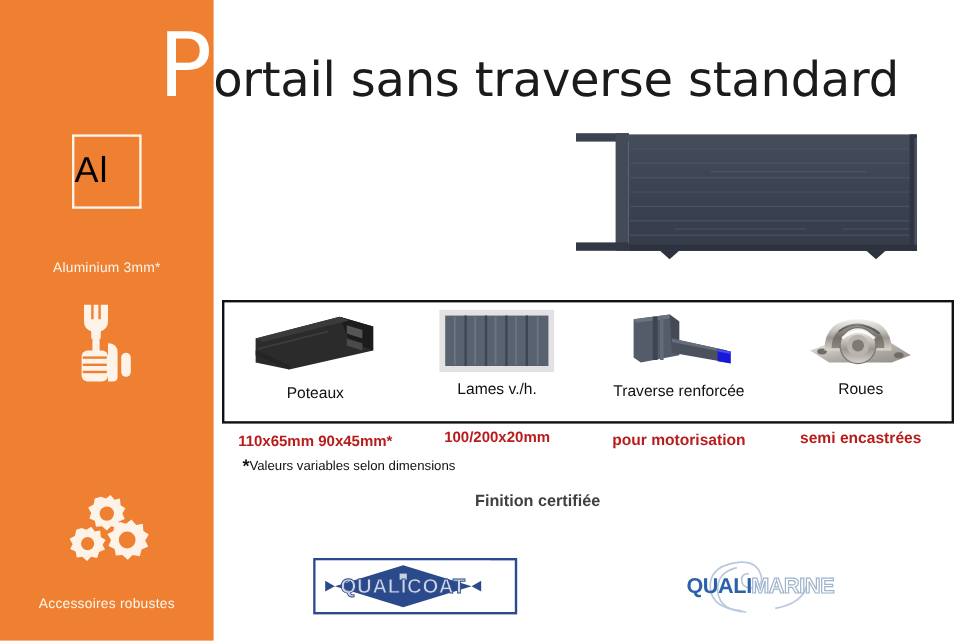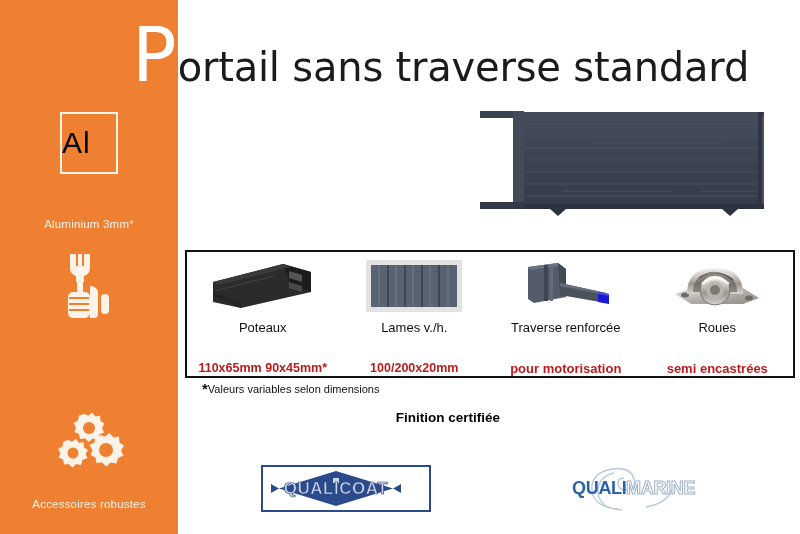--- a/index.html
+++ b/index.html
@@ -82,21 +82,21 @@
   #gate-photo {
     position: absolute;
     left: 472px; top: 103px;
     width: 318px; height: 118px;
   }
 
   
   #components-box {
     position: absolute;
     left: 185px; top: 250px;
-    width: 610px; height: 128px;
+    width: 610px; height: 103px;
     border: 2px solid #111111;
     background: #ffffff;
     display: flex;
   }
   .comp {
     flex: 1 1 0;
     position: relative;
     display: flex;
     flex-direction: column;
     align-items: center;
@@ -128,21 +128,21 @@
     white-space: nowrap;
   }
   #footnote .star { font-size: 15px; vertical-align: -1px; font-weight: bold; }
   #finition {
     position: absolute;
     left: 0; top: 410px;
     width: 800px;
     text-align: center;
     font-size: 13.5px;
     font-weight: bold;
-    color: #000000;
+    color: #404040;
   }
   #finition span { margin-left: 96px; }
 
   
   #qualicoat {
     position: absolute;
     left: 261px; top: 465px;
     width: 170px; height: 47px;
     border: 2px solid #2b4a8b;
     background: #ffffff;

